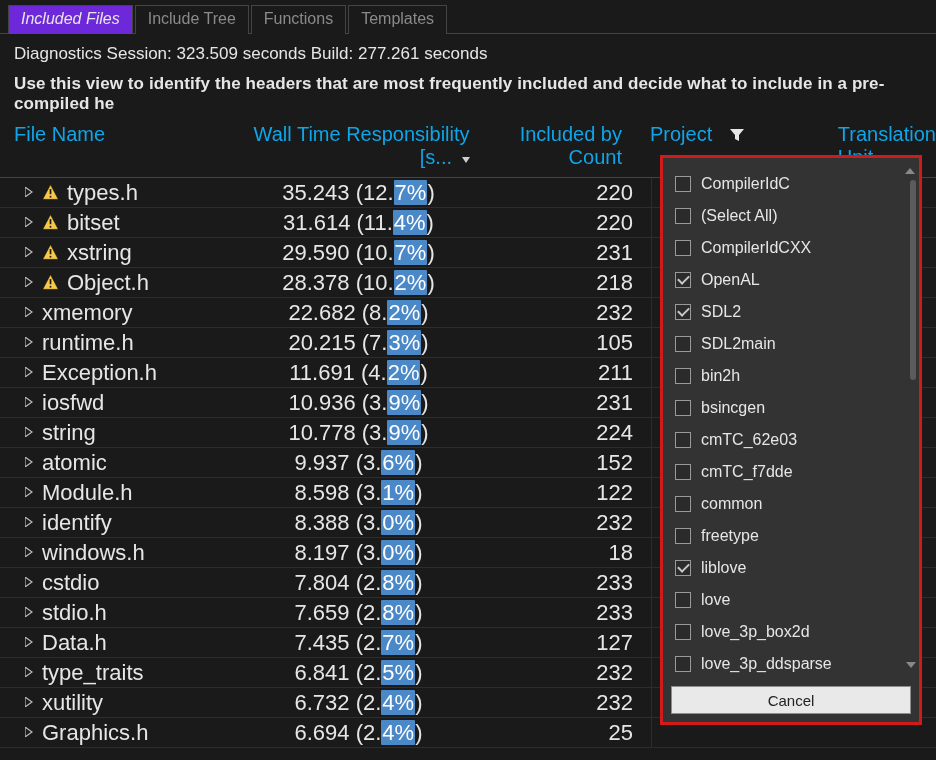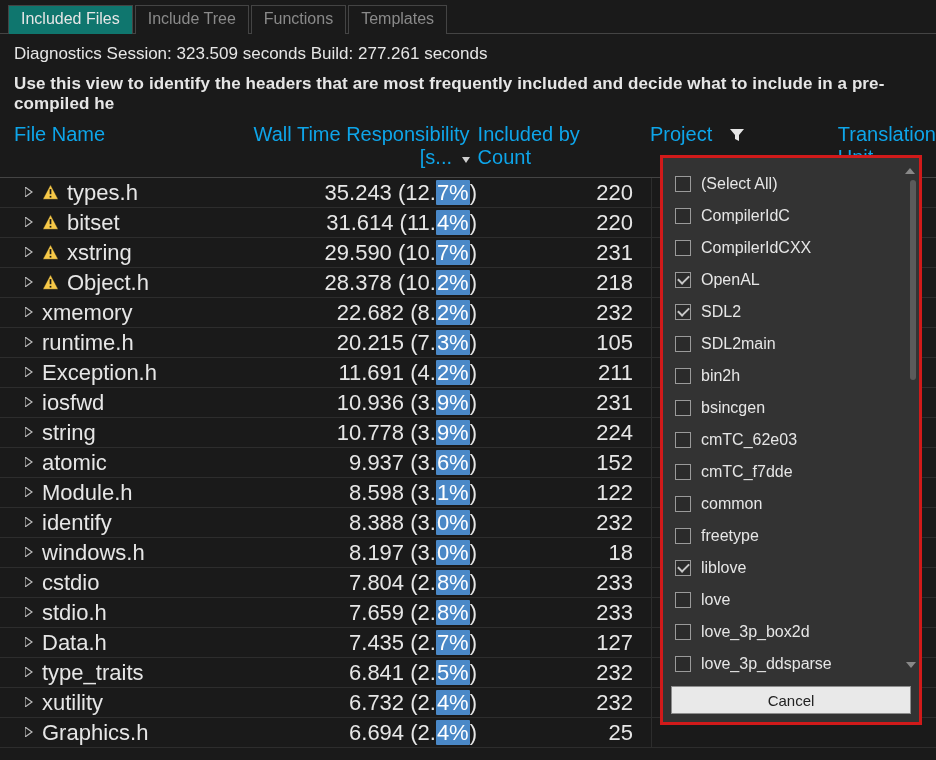--- a/index.html
+++ b/index.html
@@ -30,21 +30,22 @@
     border-bottom: none;
     margin-right: 2px;
     color: #8a8a8a;
     font-size: 16px;
     position: relative;
     top: 1px;
     background: #1a1a1a;
   }
   .tab.active {
     color: #e6e6e6;
-    background: #0f766e;
+    background: #6d28d9;
+    font-style: italic;
   }
   
   .info {
     padding: 10px 14px 4px 14px;
     font-size: 17px;
     color: #e6e6e6;
   }
   .info .line2 {
     margin-top: 10px;
     font-weight: 600;
@@ -59,40 +60,40 @@
   }
   .grid-header {
     display: flex;
     border-bottom: 1px solid #444;
     font-size: 20px;
     color: #0ea5e9;
     padding: 8px 0 8px 4px;
   }
   .col-f  { width: 240px; padding-left: 10px; }
   .col-w  { width: 245px; text-align: right; padding-right: 8px; position: relative; }
-  .col-c  { width: 166px; padding-right: 18px; }
+  .col-c  { width: 166px; text-align: right; padding-right: 18px; }
   .col-p  { width: 180px; padding-left: 10px; position: relative; }
   .col-t  { flex: 1; padding-left: 22px; }
   .hdr-sort-arrow {
     display: inline-block;
     margin-left: 4px;
     position: relative;
     top: -1px;
   }
   .grid-body {
     font-size: 22px;
   }
   .row {
     display: flex;
     align-items: center;
     height: 30px;
     border-bottom: 1px solid #2d2d2d;
   }
   .c-f { width: 240px; padding-left: 24px; display: flex; align-items: center; gap: 8px; }
-  .c-w { width: 245px; text-align: right; padding-right: 8px; white-space: nowrap; }
+  .c-w { width: 245px; text-align: center; padding-right: 8px; white-space: nowrap; }
   .c-c { width: 166px; text-align: right; padding-right: 18px; }
   .c-rest { flex: 1; border-left: 1px solid #2d2d2d; height: 100%; }
   .c-tu   { width: 80px; }
   .disclosure {
     display: inline-block;
     color: #bdbdbd;
     font-size: 12px;
     width: 10px;
     text-align: center;
   }
@@ -581,25 +582,25 @@
         </div>
       </div>
       <div class="filter-thumb"></div>
       <div style="position:absolute; right:3px; bottom:6px;">
         <svg width="10" height="6" viewBox="0 0 10 6">
             <polygon points="0,0 10,0 5,6" fill="#888"></polygon>
           </svg>
       </div>
     <div class="filter-item">
           <span class="chk"></span>
+     <span>CompilerIdC</span>
+        </div>
+        <div class="filter-item">
+          <span class="chk"></span>
      <span>(Select All)</span>
-        </div>
-        <div class="filter-item">
-          <span class="chk"></span>
-     <span>CompilerIdC</span>
         </div>
         <div class="filter-item">
           <span class="chk"></span>
      <span>CompilerIdCXX</span>
         </div>
         <div class="filter-item">
           <span class="chk checked"></span>
      <span>OpenAL</span>
         </div>
         <div class="filter-item">

